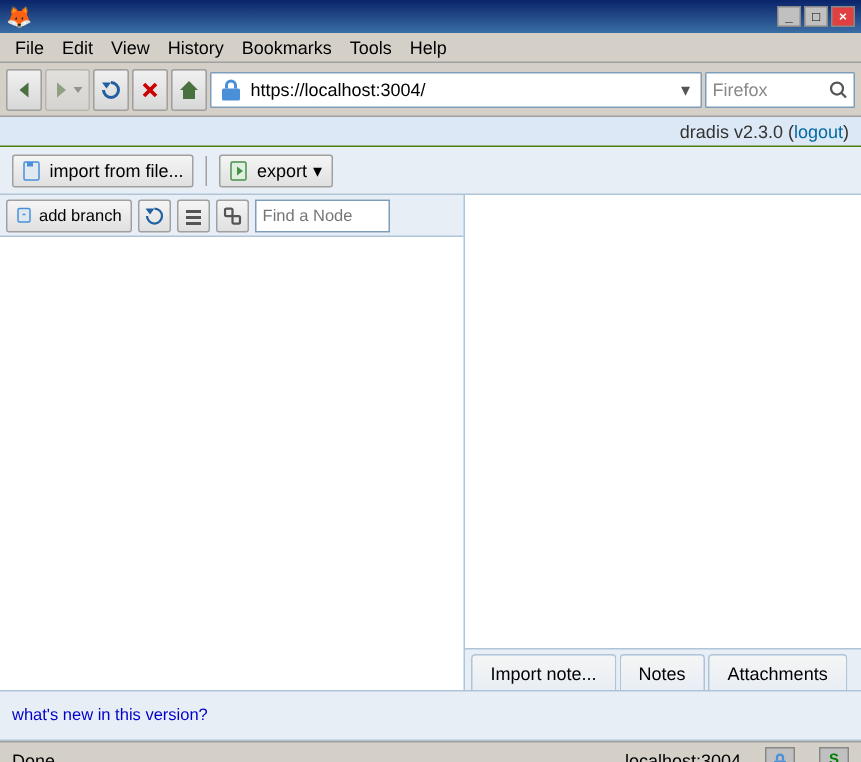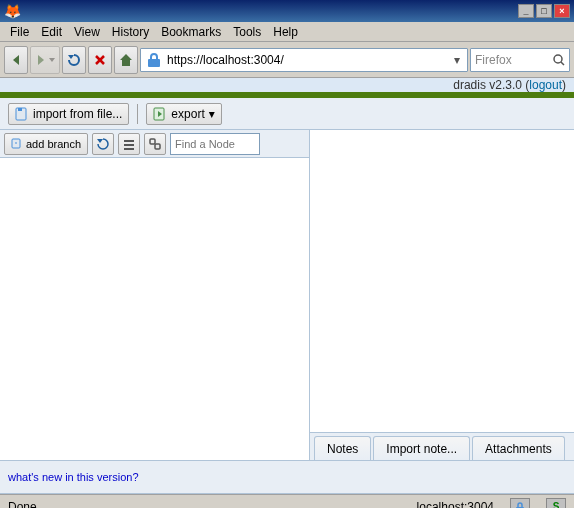--- a/index.html
+++ b/index.html
@@ -79,21 +79,21 @@
     .search-text { flex: 1; padding: 0 4px; font-size: 12px; color: #888; }
 
     
     .app-header {
       background: #dce8f5;
       height: 20px;
       display: flex;
       align-items: center;
       justify-content: flex-end;
       padding: 0 8px;
-      border-bottom: 6px solid #4d7c0f;
+      border-bottom: 1px solid #4d7c0f;
       font-size: 12px;
       color: #333;
     }
     .app-header a { color: #0369a1; text-decoration: none; }
 
     
     .toolbar {
       background: #e8eef5;
       height: 32px;
       display: flex;
@@ -369,24 +369,24 @@
       </div>
       <input type="text" class="find-input" placeholder="Find a Node" style="">
     </div>
     <div class="left-tree"></div>
   </div>
 
   <div class="right-panel">
     <div class="right-content"></div>
     <div class="tabs-bar">
       <div class="tab">
+        <span>Import note...</span>
+      </div>
+      <div class="tab">
         <span>Notes</span>
-      </div>
-      <div class="tab">
-        <span>Import note...</span>
       </div>
       <div class="tab">
         <span>Attachments</span>
       </div>
     </div>
   </div>
 </div>
 
 <div class="bottom-info">
   <a href="#">what's new in this version?</a>

